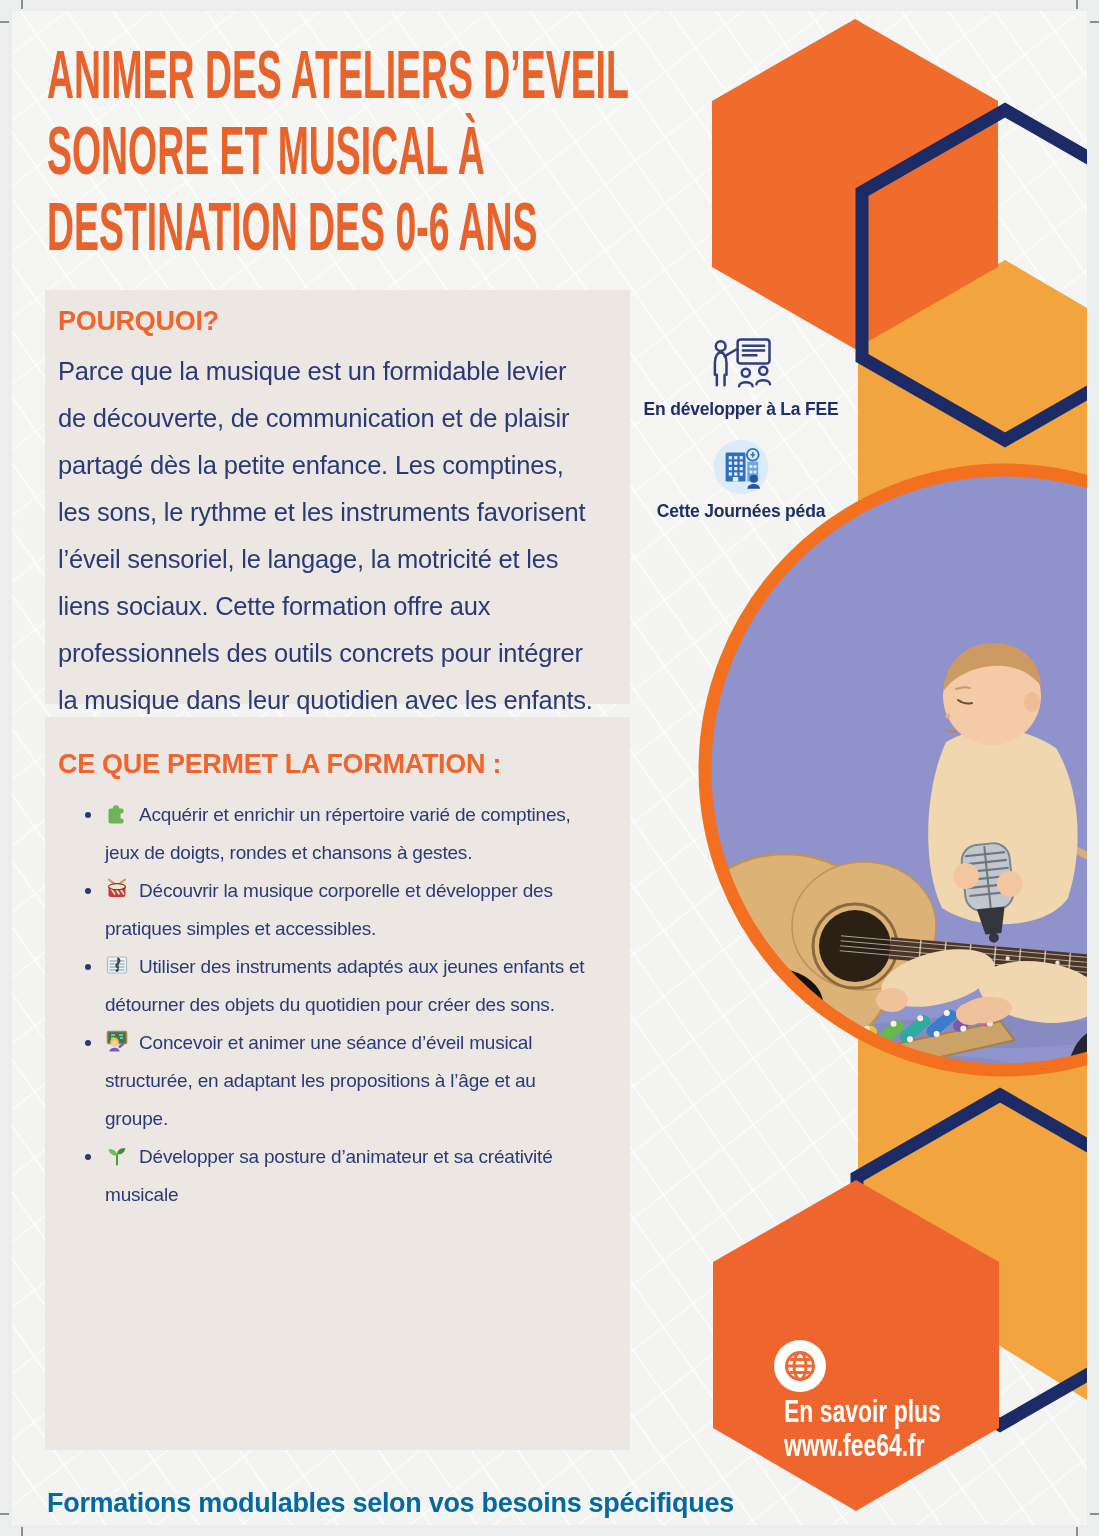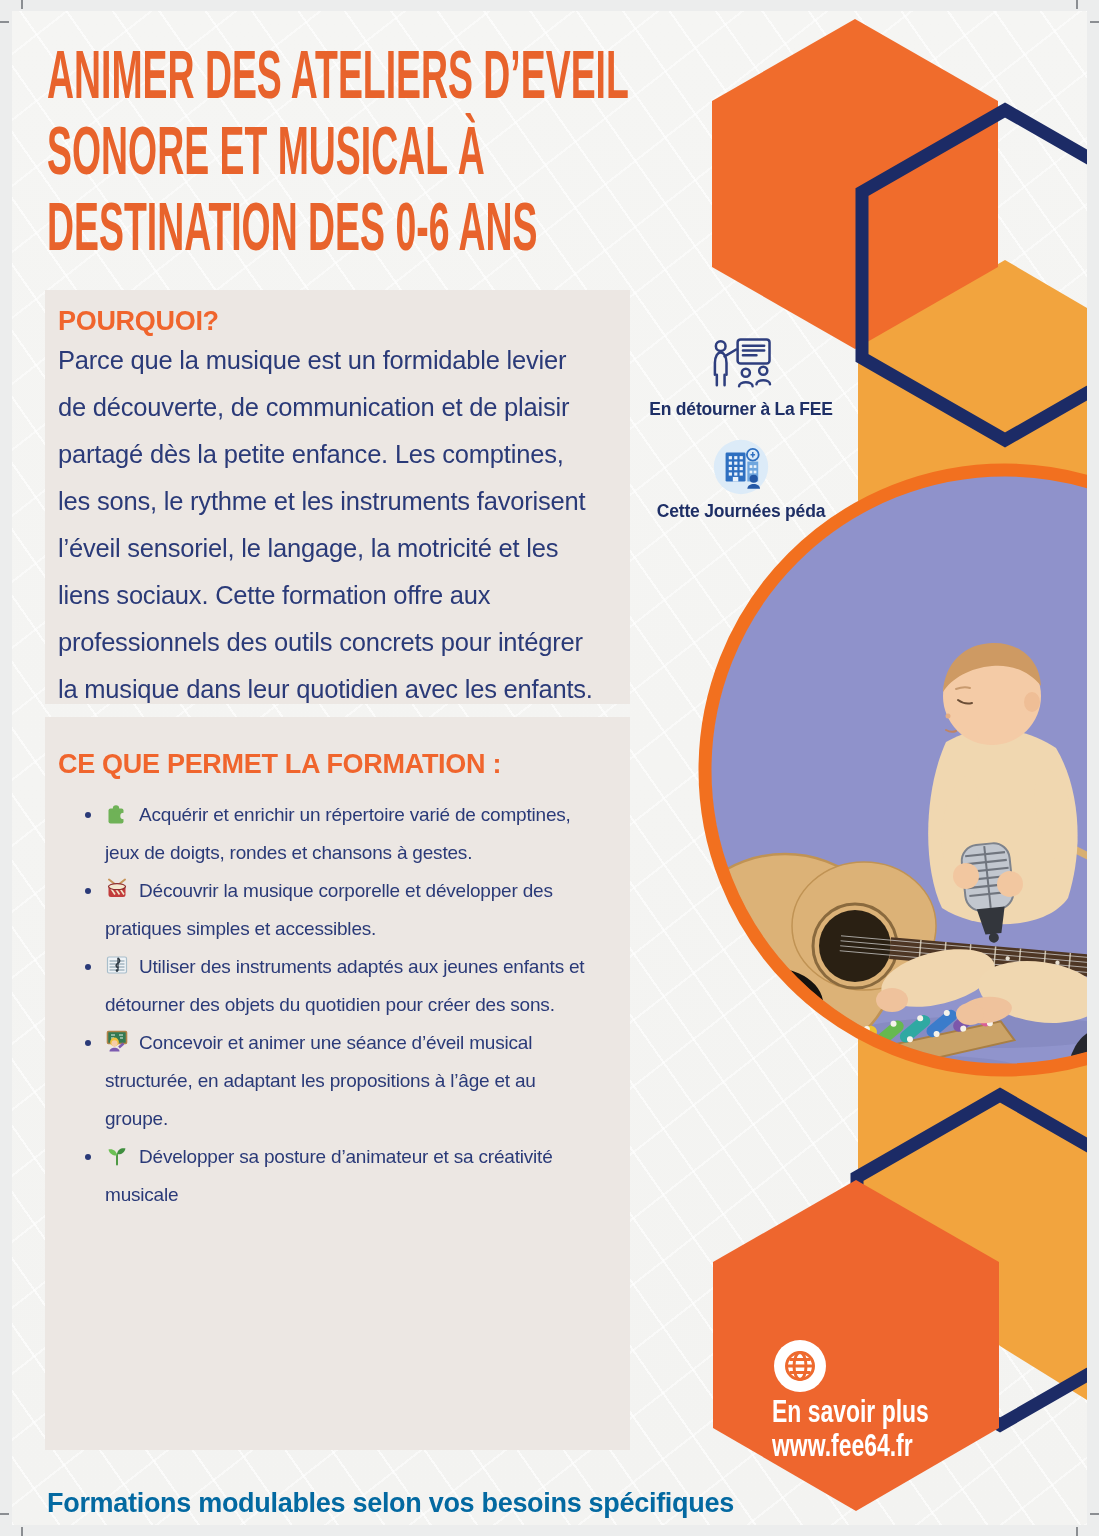--- a/index.html
+++ b/index.html
@@ -23,21 +23,21 @@
   
   .title { position:absolute; left:47px; top:36px; color:#e8632c; }
   .title .line { display:block; height:76px; line-height:76px; font-size:68px; font-weight:800; letter-spacing:0; white-space:nowrap; }
   .cond { display:inline-block; transform:scaleX(0.55); transform-origin:left center; white-space:nowrap; }
 
   
   .panel { position:absolute; left:45px; width:585px; background:#ece7e3; }
   .panel-pourquoi { top:290px; height:414px; padding:16px 32px 0 13px; }
   .panel-formation { top:717px; height:733px; padding:32px 30px 0 13px; }
   .panel h2 { color:#f0652d; font-size:27px; font-weight:bold; letter-spacing:-0.3px; }
-  .panel-pourquoi h2 { }
+  .panel-pourquoi h2 { margin-bottom:11px; }
   .panel-formation h2 { margin-bottom:16px; }
   .body-text { color:#2a3a78; font-size:25.5px; line-height:47px; font-weight:500; letter-spacing:-0.2px; }
 
   ul.obj-list { list-style:none; }
   ul.obj-list li { position:relative; padding-left:47px; color:#2a3a78; font-size:19px; line-height:38px; font-weight:500; letter-spacing:-0.2px; }
   .dot { position:absolute; left:27px; top:16px; width:6px; height:6px; border-radius:50%; background:#2a3a78; }
   .emoji { display:inline-block; width:28px; height:24px; vertical-align:-4px; margin-right:6px; }
   .emoji svg { display:block; }
 
   
@@ -48,21 +48,21 @@
   .mod-label { display:block; color:#1e2f66; font-size:17.5px; font-weight:bold; letter-spacing:-0.2px; margin-top:5px; }
   .mod-icon { display:block; margin:0 auto; }
   .mod-circle { width:58px; height:58px; margin:18px auto 0 auto; }
 
   
   .deco { position:absolute; left:640px; top:0; width:447px; height:1536px; pointer-events:none; }
 
   
   .cta { position:absolute; left:772px; top:1340px; width:180px; color:#ffffff; }
   .cta .globe { display:block; margin-left:2px; }
-  .cta .cta-line { display:block; height:34px; line-height:34px; font-size:31px; font-weight:800; }
+  .cta .cta-line { display:block; height:34px; line-height:34px; font-size:31px; font-weight:800;margin-left:12px; }
   .cta .cta-line .cond { transform:scaleX(0.74); }
   .cta .cta-line:first-of-type { margin-top:3px; }
 </style>
 </head>
 <body>
 
 <div class="page"></div>
 
 <div class="crop-mark" style="left:21px;top:0;width:2px;height:9px;"></div>
 <div class="crop-mark" style="left:0;top:21px;width:9px;height:2px;"></div>
@@ -281,21 +281,21 @@
       <circle cx="13" cy="10.5" r="5"></circle>
       <path d="M7,40 V28 c0,-7 3,-11 6,-11 c3,0 6,4 6,11 v12"></path>
       <path d="M9,40 v11 M17,40 v11"></path>
       <path d="M17,21 L29,14"></path>
       <circle cx="39" cy="38" r="4.2"></circle>
       <path d="M32,52 c0,-5.5 14,-5.5 14,0"></path>
       <circle cx="57" cy="36" r="4.2"></circle>
       <path d="M50,50 c0,-5.5 14,-5.5 14,0"></path>
     </g>
   </svg>
-  <span class="mod-label">En détourner à La FEE</span>
+  <span class="mod-label">En développer à La FEE</span>
 
   <svg class="mod-icon mod-circle" width="58" height="58" viewBox="0 0 64 64">
     <circle cx="32" cy="32" r="30" fill="#dcebf8"></circle>
     <rect x="15" y="16" width="22" height="32" rx="1.5" fill="#2e6fc0"></rect>
     <g fill="#eaf3fc">
       <rect x="18.5" y="20" width="3.5" height="3.5"></rect>
         <rect x="24.5" y="20" width="3.5" height="3.5"></rect>
         <rect x="30.5" y="20" width="3.5" height="3.5"></rect>
       <rect x="18.5" y="26" width="3.5" height="3.5"></rect>
         <rect x="24.5" y="26" width="3.5" height="3.5"></rect>

